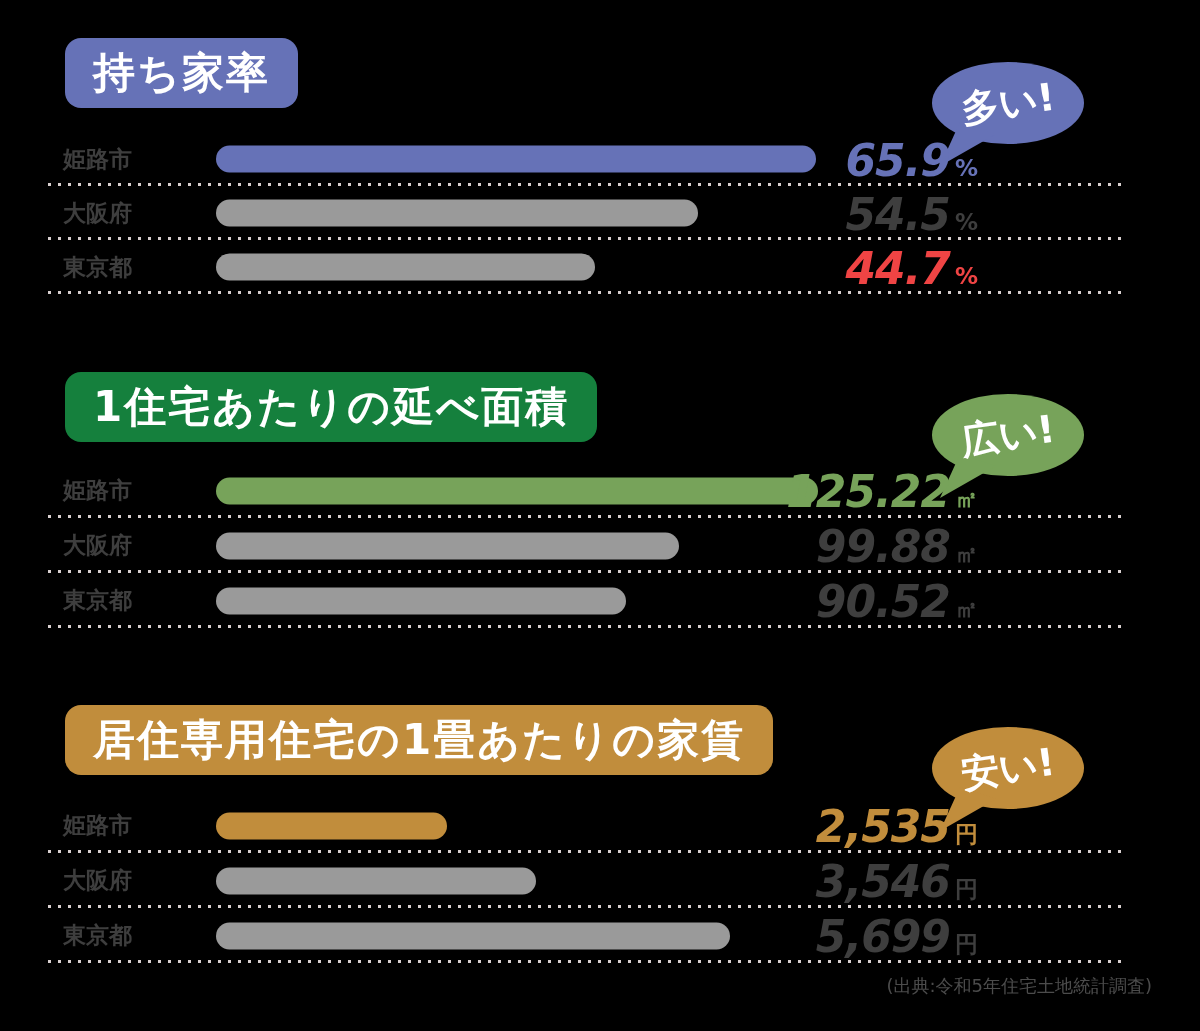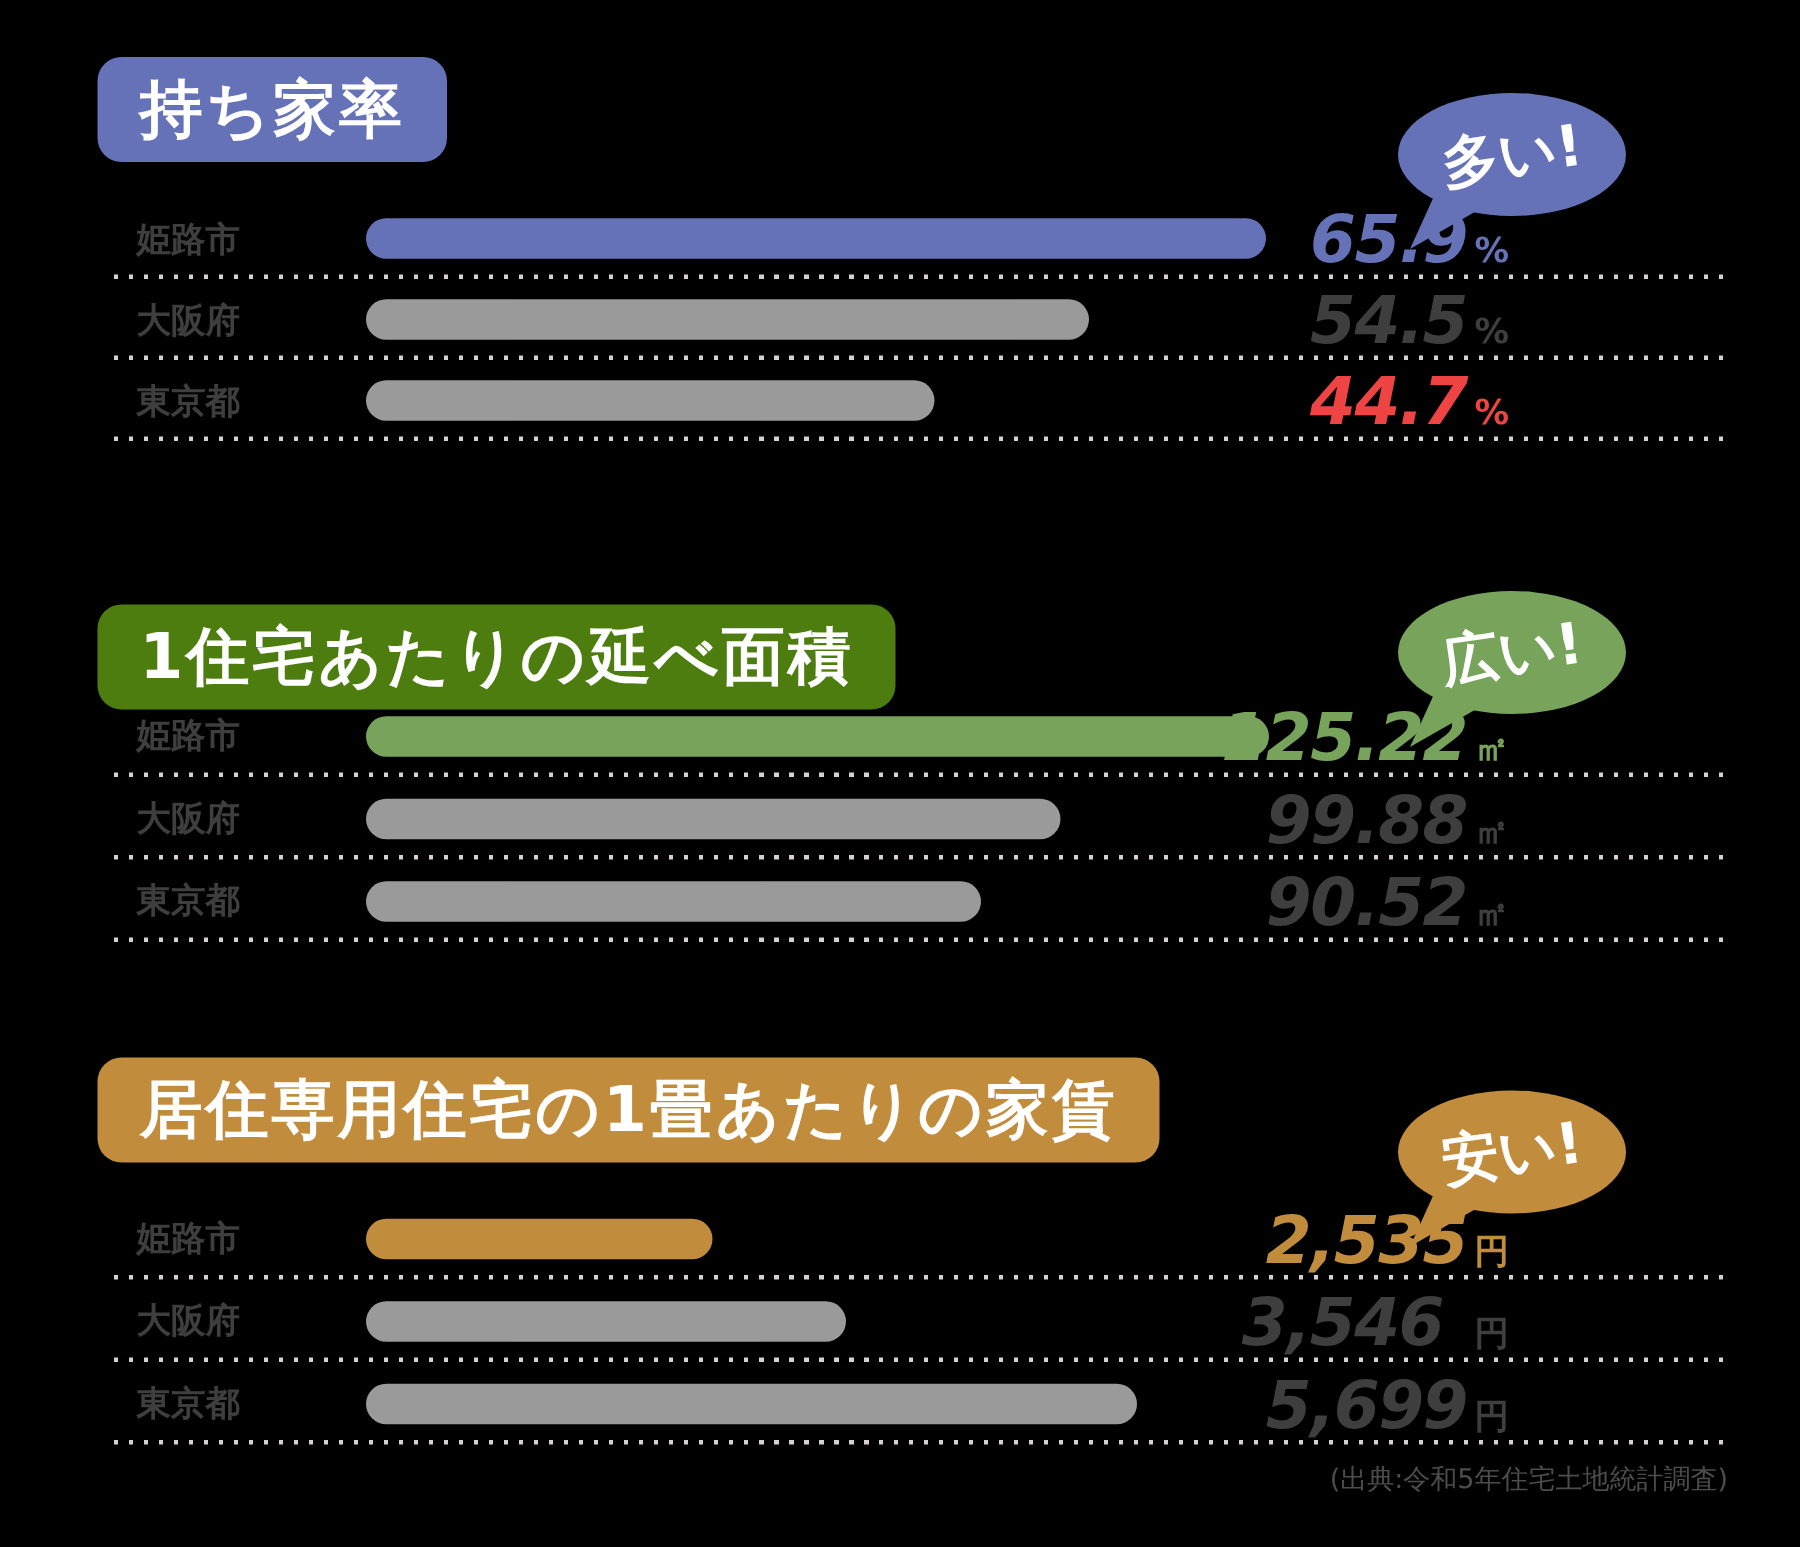--- a/index.html
+++ b/index.html
@@ -19,21 +19,21 @@
   .bubble{
     position:absolute;left:932px;width:152px;height:82px;border-radius:50%;
     display:flex;align-items:center;justify-content:center;
   }
   #bubble-1{top:62px}
   #bubble-2{top:394px}
   #bubble-3{top:727px}
   .bubble .bubble-text{color:#ffffff;font-size:38px;font-weight:bold;transform:rotate(-8deg);white-space:nowrap;}
   .bubble svg{position:absolute;left:6px;top:60px;}
 
-  .rows{position:absolute;left:76px;width:1080px;}
+  .rows{position:absolute;left:48px;width:1080px;}
   #rows-1{top:132px}
   #rows-2{top:463px}
   #rows-3{top:798px}
   #rows-1 .row{height:54px}
   #rows-2 .row,#rows-3 .row{height:55px}
   .row{position:relative;}
   .row-label{
     position:absolute;left:15px;top:0;height:100%;display:flex;align-items:center;
     font-size:23px;font-weight:bold;color:#3e3e3e;white-space:nowrap;
   }
@@ -92,21 +92,21 @@
       <span class="row-label">東京都</span>
       <div class="bar" style="width: 379px; background-color: rgb(154, 154, 154);"></div>
       <div class="value" style="color: #ef4444;">
         <span class="value-num">44.7</span>
         <span class="value-unit">%</span>
       </div>
       <div class="divider"></div>
     </div>
   </div>
 
-  <div class="section-header" id="header-2" style="background-color: #4d7c0f; margin-top: 31px;">1住宅あたりの延べ面積</div>
+  <div class="section-header" id="header-2" style="background-color: #15803d;">1住宅あたりの延べ面積</div>
 
   <div class="bubble" id="bubble-2" style="background-color: rgb(119, 163, 90);">
     <svg width="70" height="46">
       <polygon points="22,0 58,12 2,44" style="fill: rgb(119, 163, 90);"></polygon>
     </svg>
     <span class="bubble-text">広い!</span>
   </div>
 
   <div class="rows" id="rows-2">
     <div class="row">
@@ -153,21 +153,21 @@
       <div class="bar" style="width: 231px; background-color: rgb(193, 141, 60);"></div>
       <div class="value" style="color: rgb(193, 141, 60); text-align: right;">
         <span class="value-num">2,535</span>
         <span class="value-unit">円</span>
       </div>
       <div class="divider"></div>
     </div>
     <div class="row">
       <span class="row-label">大阪府</span>
       <div class="bar" style="width: 320px; background-color: rgb(154, 154, 154);"></div>
-      <div class="value" style="color: rgb(62, 62, 62); gap: 16px;">
+      <div class="value" style="color: rgb(62, 62, 62);">
         <span class="value-num">3,546</span>
         <span class="value-unit">円</span>
       </div>
       <div class="divider"></div>
     </div>
     <div class="row">
       <span class="row-label">東京都</span>
       <div class="bar" style="width: 514px; background-color: rgb(154, 154, 154);"></div>
       <div class="value" style="color: rgb(62, 62, 62);">
         <span class="value-num">5,699</span>

